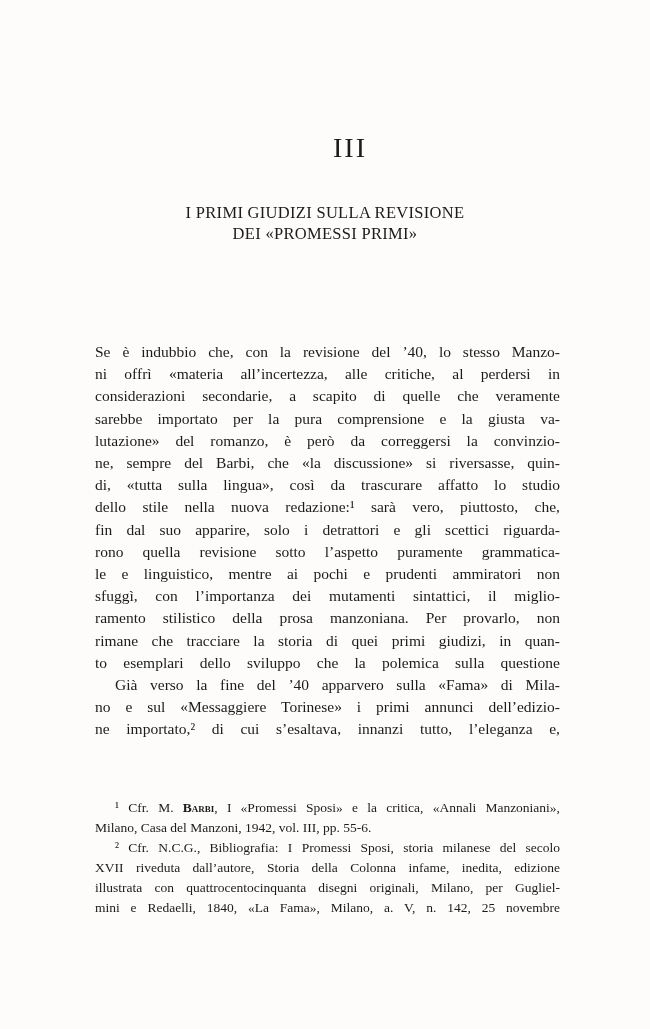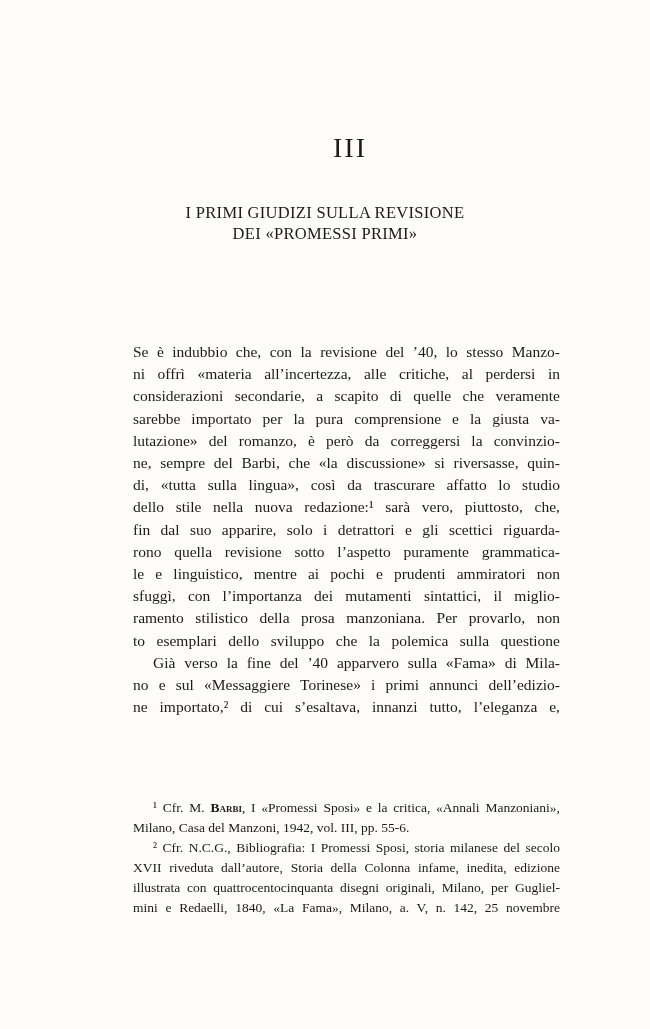--- a/index.html
+++ b/index.html
@@ -33,21 +33,21 @@
   .body-text {
     position: absolute; top: 341px; left: 95px; width: 465px;
     font-size: 15.5px;
     line-height: 22.2px;
   }
   .footnotes {
     position: absolute; top: 798px; left: 95px; width: 465px;
     font-size: 13.5px;
     line-height: 20px;
   }
-  .tline { text-align: left; margin-left: 38px; }
+  .tline { text-align: left; }
   .tline.just { text-align: justify; text-align-last: justify; }
   .tline.indent { text-indent: 20px; }
   .it { }
   .sc { font-variant: small-caps; font-weight: bold; }
 </style>
 </head>
 <body>
 
 <div class="page">
 
@@ -65,20 +65,21 @@
       <div class="tline just"><span>sarebbe importato per la pura comprensione e la giusta va-</span></div>
       <div class="tline just"><span>lutazione» del romanzo, è però da correggersi la convinzio-</span></div>
       <div class="tline just"><span>ne, sempre del Barbi, che «la discussione» si riversasse, quin-</span></div>
       <div class="tline just"><span>di, «tutta sulla lingua», così da trascurare affatto lo studio</span></div>
       <div class="tline just"><span>dello stile nella nuova redazione:¹ sarà vero, piuttosto, che,</span></div>
       <div class="tline just"><span>fin dal suo apparire, solo i detrattori e gli scettici riguarda-</span></div>
       <div class="tline just"><span>rono quella revisione sotto l’aspetto puramente grammatica-</span></div>
       <div class="tline just"><span>le e linguistico, mentre ai pochi e prudenti ammiratori non</span></div>
       <div class="tline just"><span>sfuggì, con l’importanza dei mutamenti sintattici, il miglio-</span></div>
       <div class="tline just"><span>ramento stilistico della prosa manzoniana. Per provarlo, non</span></div>
+      <div class="tline just"><span>rimane che tracciare la storia di quei primi giudizi, in quan-</span></div>
       <div class="tline just"><span>to esemplari dello sviluppo che la polemica sulla questione</span></div>
       <div class="tline indent just"><span>Già verso la fine del ’40 apparvero sulla «Fama» di Mila-</span></div>
       <div class="tline just"><span>no e sul «Messaggiere Torinese» i primi annunci dell’edizio-</span></div>
       <div class="tline just"><span>ne importato,² di cui s’esaltava, innanzi tutto, l’eleganza e,</span></div>
     </div>
 
   <div class="footnotes">
       <div class="tline indent just"><span>¹ Cfr. M. </span><span class="sc">Barbi</span><span>, </span><span class="it">I «Promessi Sposi» e la critica</span><span>, «Annali Manzoniani»,</span></div>
       <div class="tline"><span>Milano, Casa del Manzoni, 1942, vol. III, pp. 55-6.</span></div>
       <div class="tline indent just"><span>² Cfr. N.C.G., </span><span class="it">Bibliografia: I Promessi Sposi, storia milanese del secolo</span></div>

